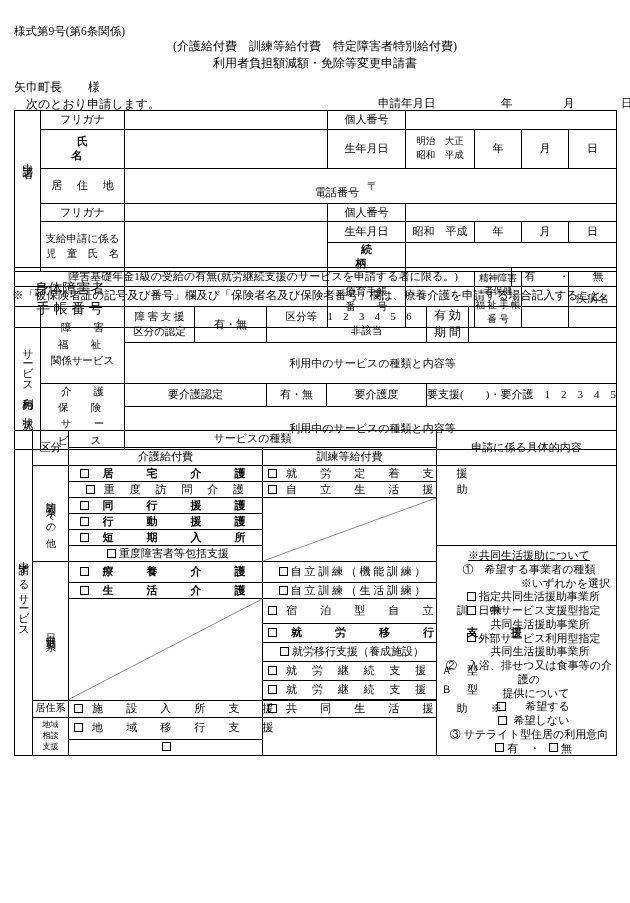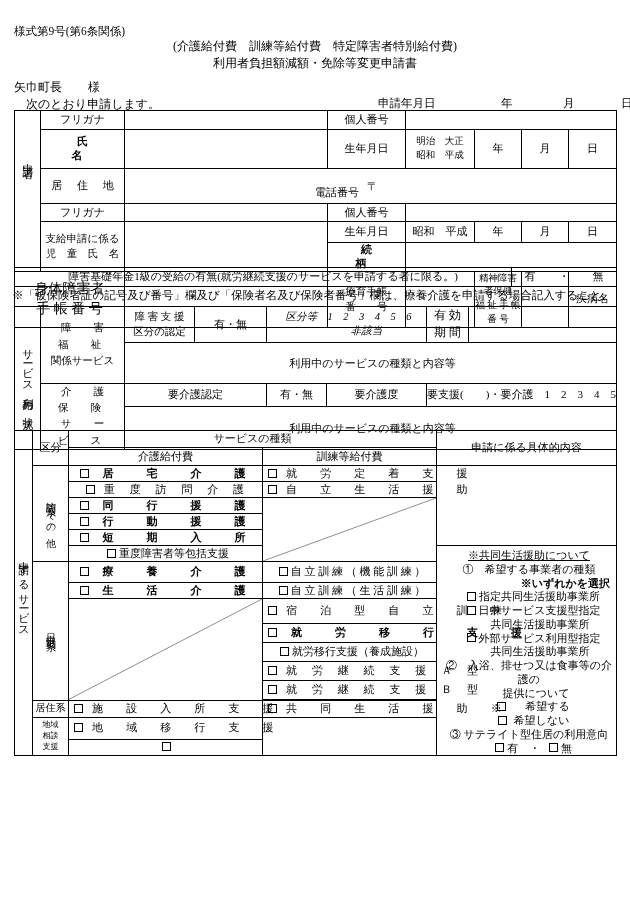--- a/index.html
+++ b/index.html
@@ -26,21 +26,21 @@
   .tbl{position:absolute;border-collapse:collapse;table-layout:fixed;}
   .tbl td{border:1px solid #000;padding:0;font-size:11px;vertical-align:middle;
           text-align:center;line-height:1.25;}
   .dotted-b{border-bottom:1px dotted #555 !important;}
   .nob{border:none !important;}
   .nbt{border-top:none !important;}
   .nbb{border-bottom:none !important;}
 
   .sp2{letter-spacing:.55em;text-indent:.55em;}
   .sp3{letter-spacing:1.0em;text-indent:1.0em;font-weight:bold;}
-  .left{text-align:left;padding-left:4px !important;font-style:italic;}
+  .left{text-align:left;padding-left:4px !important;}
   .tl{text-align:left;vertical-align:top;padding:2px 0 0 4px !important;}
 
   
   .vert{
     writing-mode:vertical-rl;text-orientation:upright;
     margin:0 auto;letter-spacing:.22em;line-height:1;
     display:block;
   }
   .vert-wrap{display:flex;align-items:center;justify-content:center;height:100%;}
 
@@ -61,21 +61,21 @@
 
   
   .diag{position:relative;overflow:hidden;}
   .diag svg{position:absolute;left:0;top:0;width:100%;height:100%;}
 
   .rightbox{font-size:10.5px;line-height:1.45;text-align:left;
             vertical-align:top;padding:3px 0 0 5px !important;}
   .rightbox .u{text-decoration:underline;}
   .rightbox .ind1{padding-left:9px;}
   .rightbox .ind2{padding-left:22px;}
-  .rightbox .rt{display:block;text-align:right;padding-right:6px;font-weight:bold;}
+  .rightbox .rt{display:block;text-align:right;padding-right:6px;}
 </style>
 </head>
 <body>
 
 <div class="page">
 
   <div class="formno">様式第9号(第6条関係)</div>
   <div class="ttl1">(介護給付費　訓練等給付費　特定障害者特別給付費)</div>
   <div class="ttl2">利用者負担額減額・免除等変更申請書</div>
   <div class="mayor">

